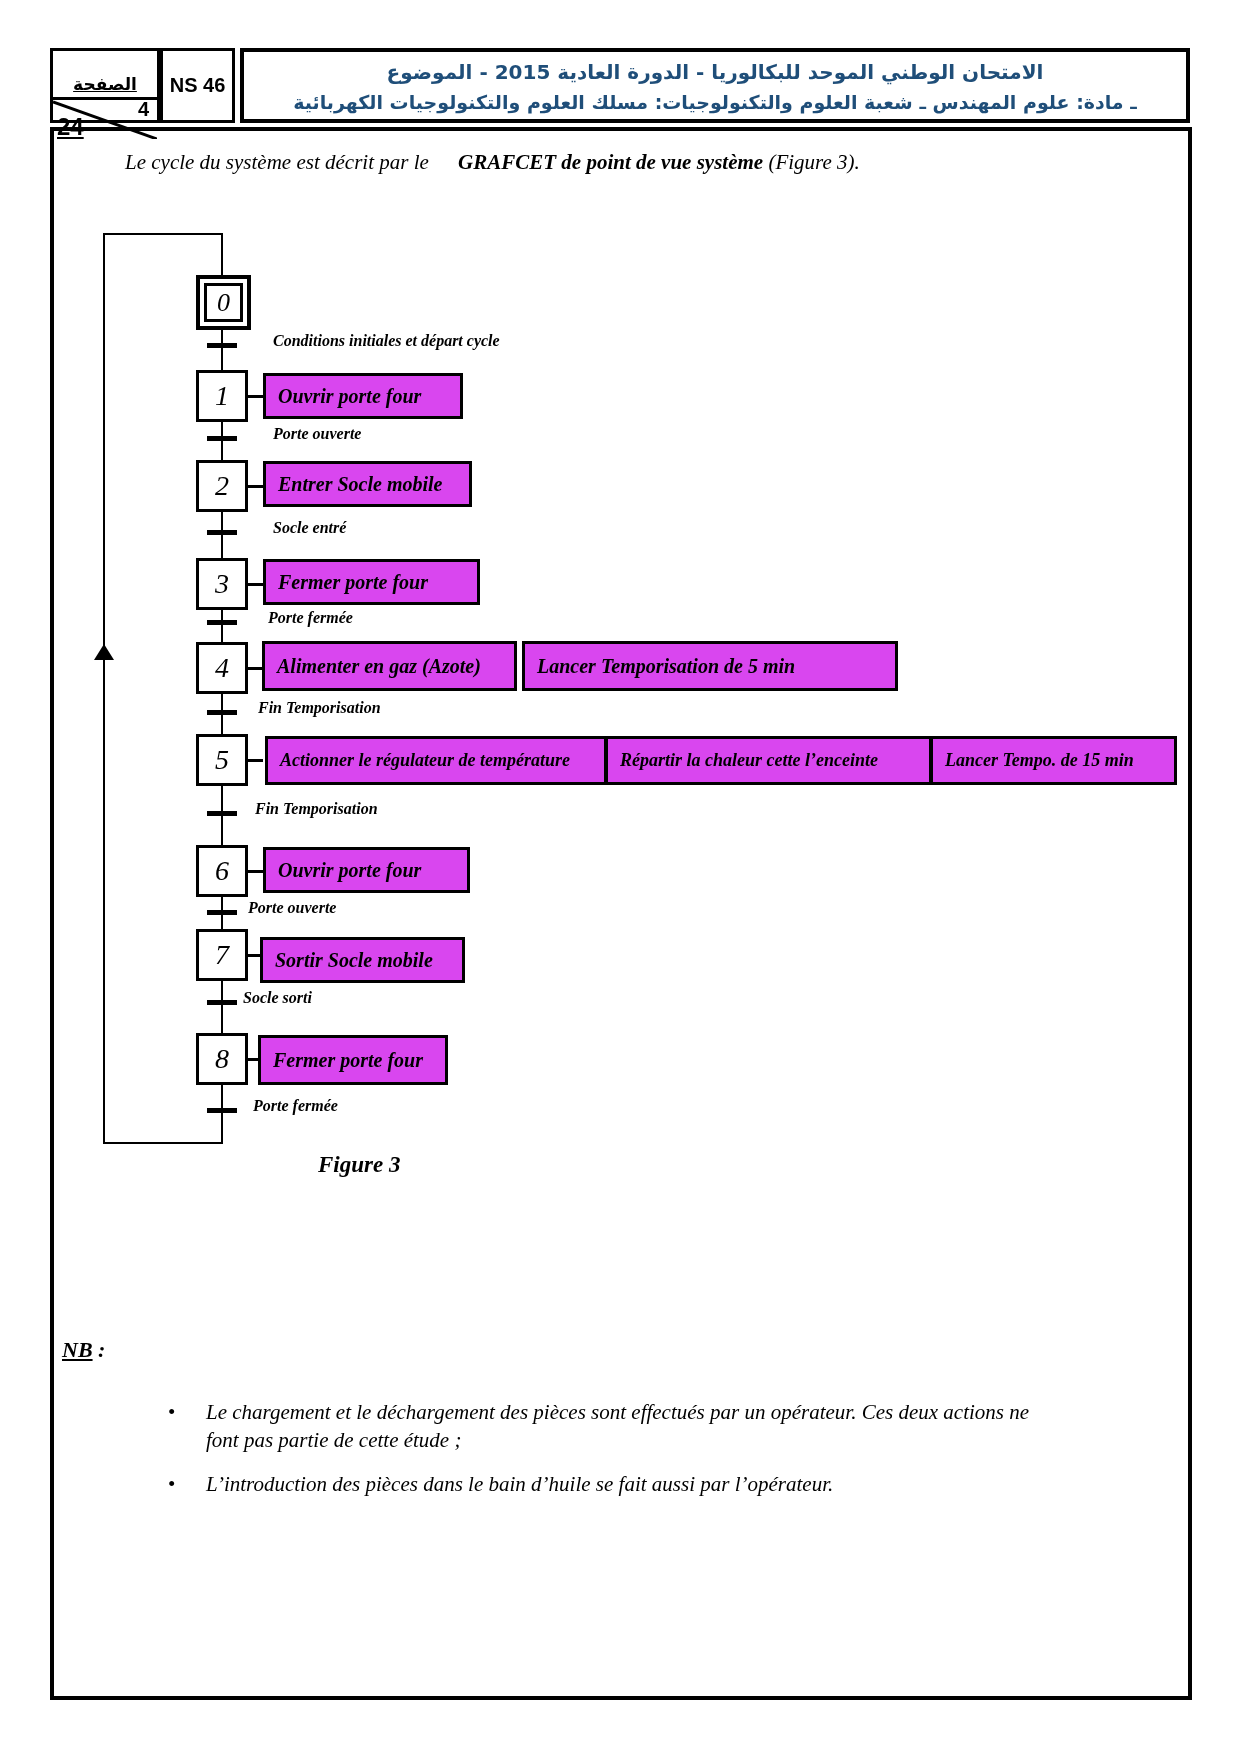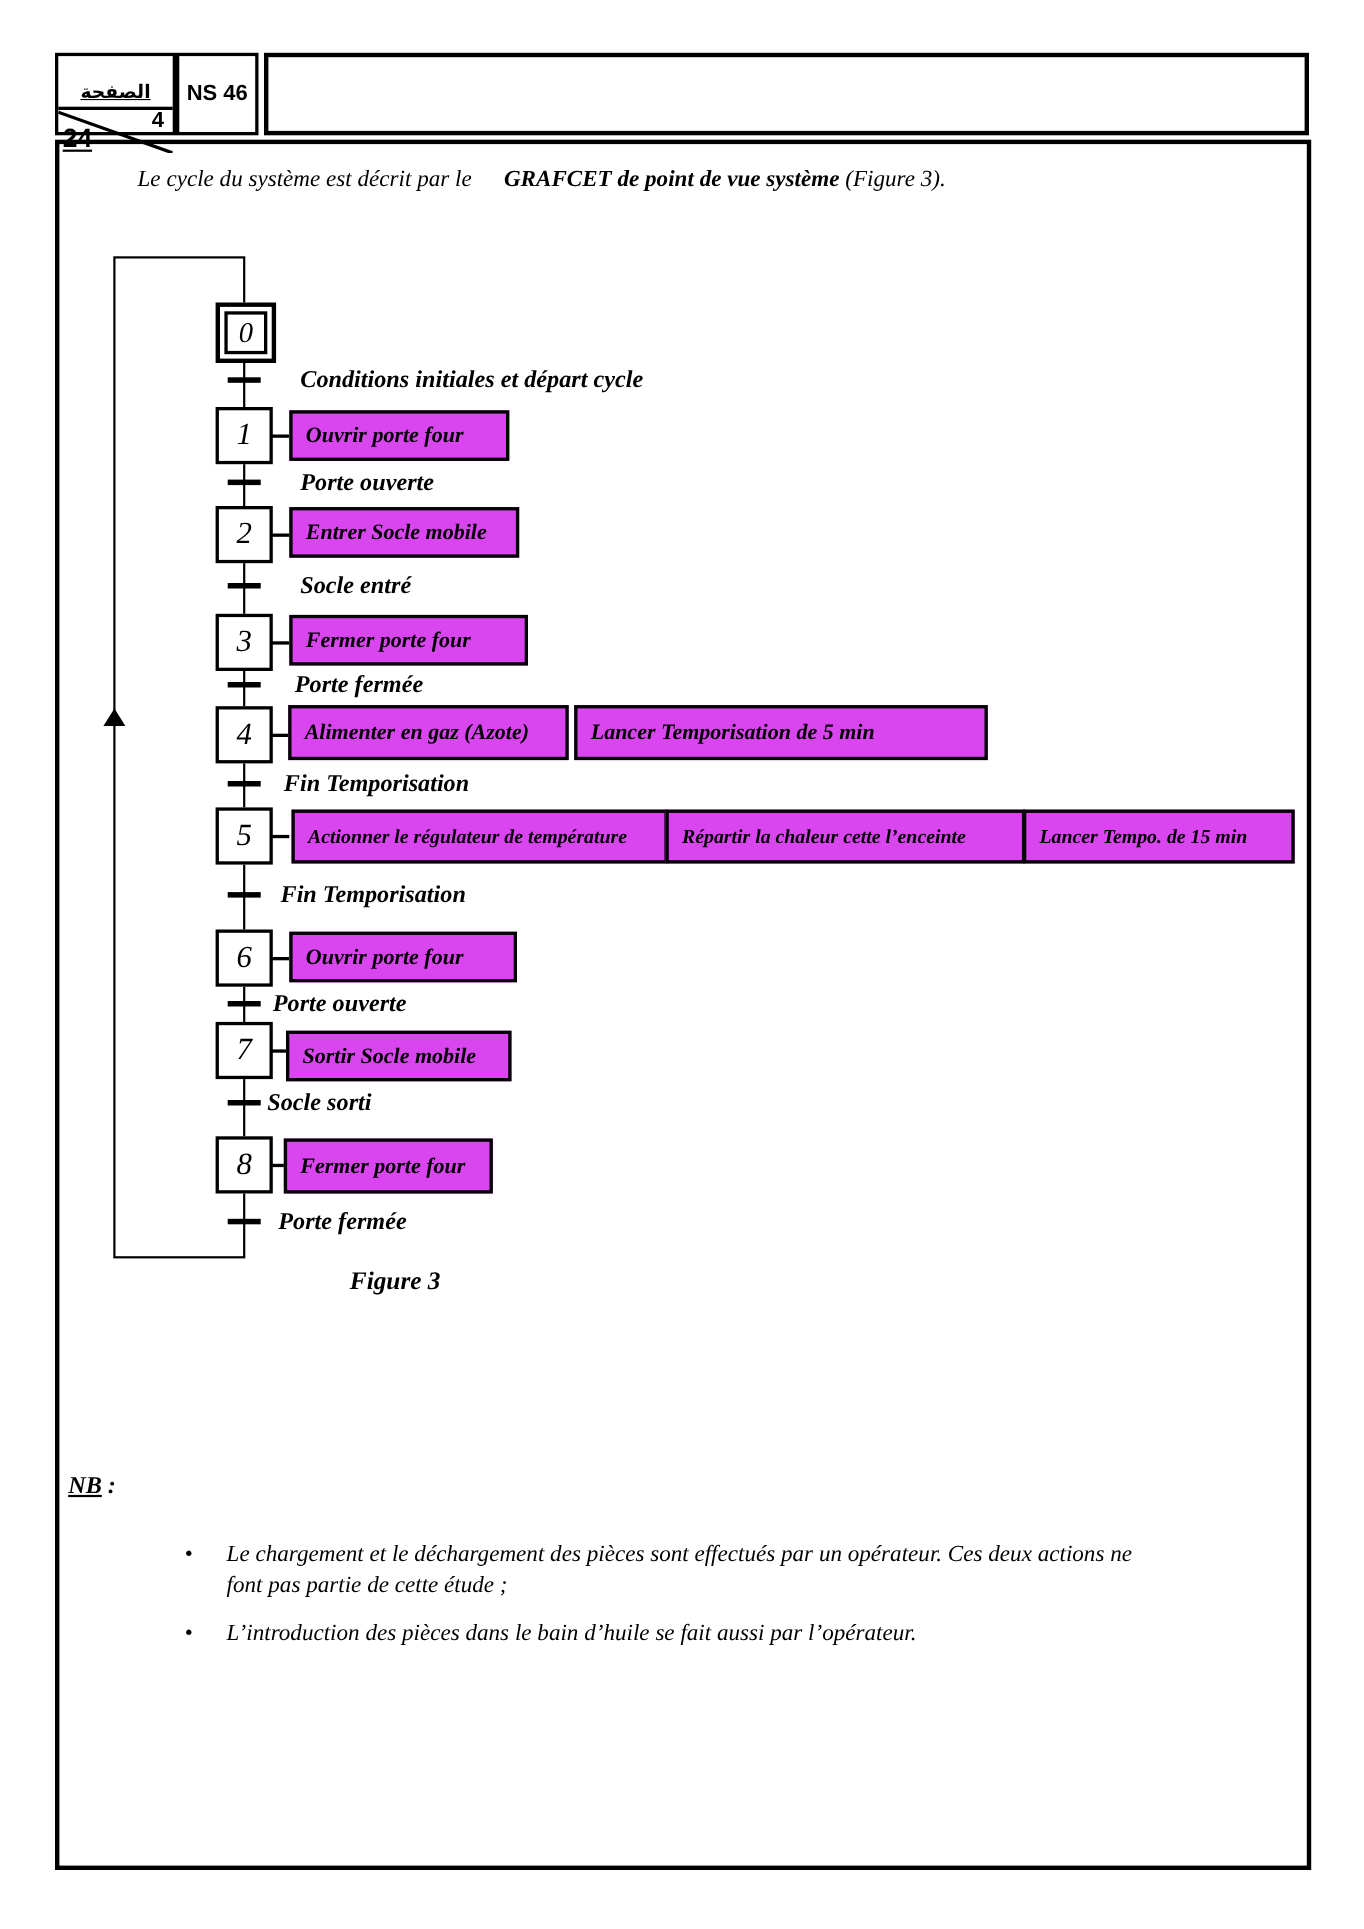--- a/index.html
+++ b/index.html
@@ -55,21 +55,21 @@
     display: flex; align-items: center; justify-content: center; font-style: italic; font-size: 26px;
   }
   .stub { left: 247px; width: 16px; height: 3px; background: #000; }
   .action {
     border: 3px solid #000; background: #d946ef; height: 46px;
     display: flex; align-items: center; padding: 0 12px;
     font-weight: bold; font-style: italic; font-size: 20px; white-space: nowrap;
   }
   .action.small { font-size: 18px; height: 49px; }
   .tick { left: 207px; width: 30px; height: 5px; background: #000; }
-  .tlabel { font-weight: bold; font-style: italic; font-size: 22px; white-space: nowrap; }
+  .tlabel { font-weight: bold; font-style: italic; font-size: 16px; white-space: nowrap; }
   .figcaption { left: 318px; top: 1152px; font-weight: bold; font-style: italic; font-size: 23px; }
 
   
   .nb-label { left: 62px; top: 1337px; font-weight: bold; font-style: italic; font-size: 22px; }
   .nb-label .u { text-decoration: underline; text-align: center; }
   .nb-bullets { left: 168px; top: 1398px; width: 930px; }
   .bullet-row { display: flex; margin-bottom: 16px; }
   .bullet-row .dot { width: 38px; font-size: 21px; line-height: 28px; }
   .bullet-row .btxt { font-style: italic; font-size: 21px; line-height: 28px; width: 860px; }
 </style>
@@ -83,20 +83,22 @@
     <div class="cell-bottom">
       <svg width="104" height="39" style="position:absolute;left:0;top:0;">
         <line x1="0" y1="2" x2="104" y2="39" stroke="#000" stroke-width="3"></line>
       </svg>
       <span class="num-top">4</span>
       <span class="num-bottom">24</span>
     </div>
   </div>
   <div class="abs nsbox">NS 46</div>
   <div class="abs mainhead">
+    <div class="l1">الامتحان الوطني الموحد للبكالوريا -  الدورة العادية  2015 -   الموضوع</div>
+    <div class="l2">ـ مادة: علوم المهندس ـ شعبة العلوم والتكنولوجيات: مسلك العلوم والتكنولوجيات الكهربائية</div>
   </div>
 
   <div class="abs frame"></div>
 
   <div class="abs intro"><span>Le  cycle du système est décrit par le </span><b>GRAFCET de point de vue système</b><span> (Figure 3).</span></div>
 
   <div class="abs loop"></div>
   <div class="abs arrow-up"></div>
 
   <div class="abs step0">

